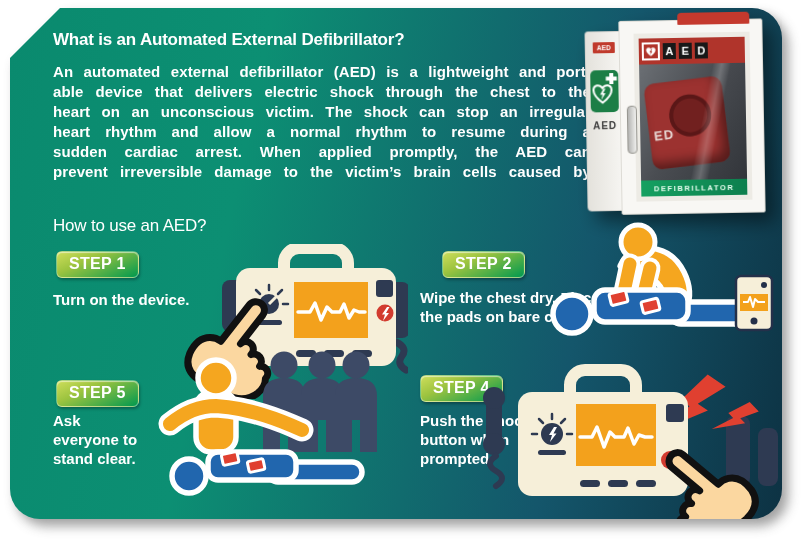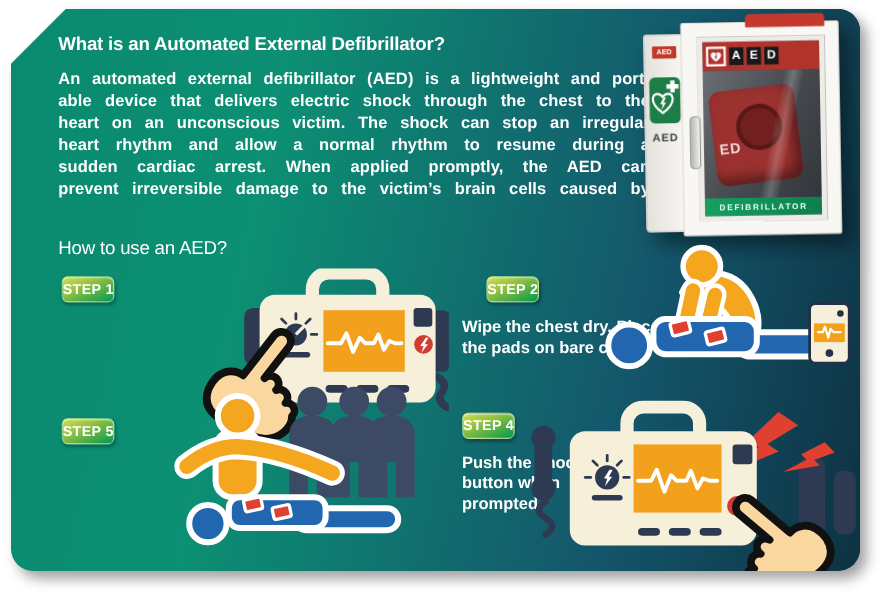--- a/index.html
+++ b/index.html
@@ -5,33 +5,33 @@
   html,body{margin:0;padding:0;}
   body{
     width:803px;height:539px;position:relative;overflow:hidden;
     background:#ffffff;
     font-family:"Liberation Sans", sans-serif;
   }
   .shadow-wrap{position:absolute;inset:0;filter:drop-shadow(6px 7px 6px rgba(45,45,45,.45));}
   .card{
     position:absolute;left:10px;top:8px;width:772px;height:511px;
     background:linear-gradient(102deg,#0A8A6E 0%,#0C8F73 30%,#14566B 72%,#0D3243 100%);
-    border-radius:20px;
+    border-radius:30px;
     clip-path:path("M 50 0 L 756 0 Q 772 0 772 16 L 772 495 Q 772 511 756 511 L 16 511 Q 0 511 0 495 L 0 50 Z");
   }
   .title{position:absolute;left:43px;top:22px;margin:0;font-size:17px;font-weight:bold;color:#fff;letter-spacing:-.2px;}
   .how{position:absolute;left:43px;top:208px;margin:0;font-size:17px;font-weight:normal;color:#fff;letter-spacing:-.2px;}
   .intro{position:absolute;left:43px;top:54px;width:538px;color:#fff;font-size:15px;font-weight:bold;letter-spacing:.1px;}
   .intro-line{text-align:justify;text-align-last:justify;height:20px;line-height:20px;}
   .intro-line.last{text-align-last:left;}
   .badge{
-    position:absolute;padding:3px 0 4px;border-radius:6px;
+    position:absolute;padding:3px 12px 4px;border-radius:6px;
     background:linear-gradient(155deg,#cede5b 0%,#9cc33f 35%,#00994f 100%);
     border:1px solid rgba(255,255,255,.35);
-    color:#fff;font-size:13px;font-weight:bold;letter-spacing:.3px;
+    color:#fff;font-size:16px;font-weight:bold;letter-spacing:.3px;
     box-shadow:inset 0 1px 1px rgba(255,255,255,.55), 1px 2px 3px rgba(0,0,0,.3);
   }
   .b1{left:46px;top:243px;} .b2{left:432px;top:243px;} .b3{left:46px;top:372px;} .b4{left:410px;top:367px;}
   .caption{position:absolute;color:#fff;font-size:15px;font-weight:bold;line-height:19px;}
   .t1{left:43px;top:282px;} .t2{left:410px;top:280px;} .t3{left:43px;top:403px;} .t4{left:410px;top:403px;}
   .ill{position:absolute;}
   .s1{left:148px;top:236px;} .s2{left:540px;top:214px;} .s3{left:140px;top:342px;} .s4{left:468px;top:356px;}
 
   
   .cabinet{position:absolute;left:576px;top:12px;width:176px;height:196px;transform:rotate(-1deg);filter:drop-shadow(9px 10px 9px rgba(0,0,0,.45));}
@@ -105,28 +105,36 @@
           <div class="cab-reflection"></div>
         </div>
         <div class="cab-strip">DEFIBRILLATOR</div>
       </div>
     </div>
   </div>
 
   <h2 class="how">How to use an AED?</h2>
 
   <div class="badge b1">STEP 1</div>
+  <div class="caption t1">
+    <div>Turn on the device.</div>
+  </div>
 
   <div class="badge b2">STEP 2</div>
   <div class="caption t2">
     <div>Wipe the chest dry. Place</div>
     <div>the pads on bare chest.</div>
   </div>
 
   <div class="badge b3">STEP 5</div>
+  <div class="caption t3">
+    <div>Ask</div>
+    <div>everyone to</div>
+    <div>stand clear.</div>
+  </div>
 
   <div class="badge b4">STEP 4</div>
   <div class="caption t4">
     <div>Push the shock</div>
     <div>button when</div>
     <div>prompted.</div>
   </div>
 
   <svg class="ill s1" width="250" height="155" viewBox="0 0 250 155">
     <defs>

